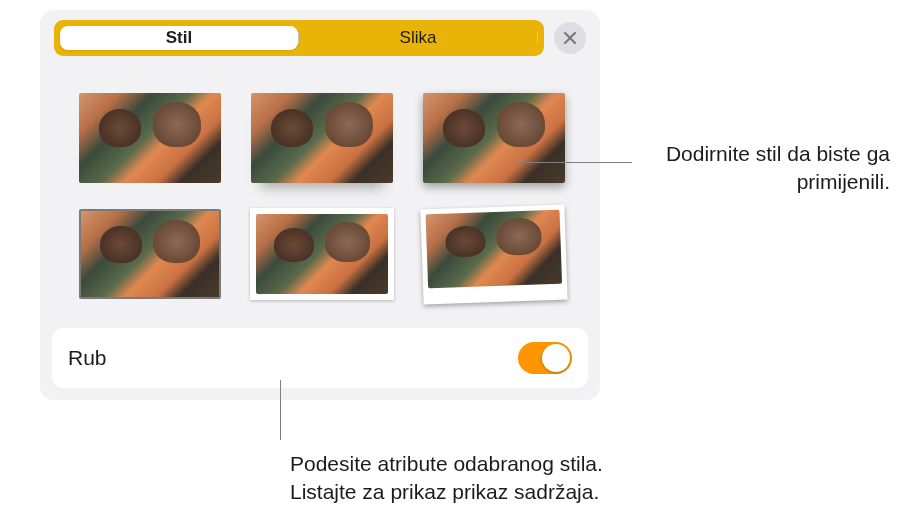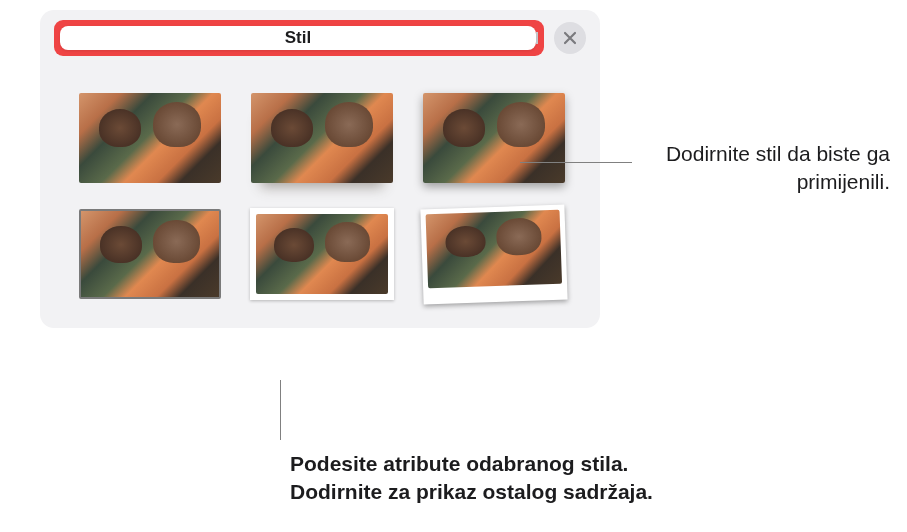--- a/index.html
+++ b/index.html
@@ -20,21 +20,21 @@
       overflow: hidden;
     }
     .header {
       display: flex;
       align-items: center;
       padding: 10px 14px 10px 14px;
       gap: 10px;
     }
     .segmented {
       display: flex;
-      background: #ef4444;
+      background: #eab308;
       border-radius: 9px;
       padding: 6px;
       flex: 1;
       height: 36px;
     }
     .seg-item {
       flex: 1;
       display: flex;
       align-items: center;
       justify-content: center;
@@ -158,38 +158,41 @@
       border-radius: 50%;
       box-shadow: 0 1px 3px rgba(0,0,0,0.3);
     }
     .callout {
       position: absolute;
       font-size: 21px;
       color: #1c1c1e;
       line-height: 1.35;
     }
     .callout-1 { left: 640px; top: 140px; width: 250px; text-align: right; }
-    .callout-2 { left: 290px; top: 450px; width: 400px; font-weight: bold; }
+    .callout-2 { left: 290px; top: 450px; width: 400px; }
     .leader {
       position: absolute;
       background: #808080;
     }
     .leader-1 { left: 520px; top: 162px; width: 112px; height: 1px; }
     .leader-2a { left: 280px; top: 380px; width: 1px; height: 60px; }
   </style>
 </head>
 <body>
 
 <div class="panel">
   <div class="header">
     <div class="segmented">
       <div class="seg-item selected">
         <span>Stil</span>
       </div>
       <div class="seg-divider"></div>
+      <div class="seg-item">
+        <span>Slika</span>
+      </div>
       <div class="seg-divider"></div>
     </div>
     <div class="close-btn">
       <svg viewBox="0 0 14 14">
         <path d="M2 2 L12 12 M12 2 L2 12" stroke="#7a7a7e" stroke-width="2.2" stroke-linecap="round" fill="none"></path>
       </svg>
     </div>
   </div>
 
   <div class="styles-grid">
@@ -210,22 +213,28 @@
         <div class="thumb-image"></div>
       </div>
     </div>
     <div class="style-thumb">
       <div class="thumb-polaroid">
         <div class="thumb-image"></div>
       </div>
     </div>
   </div>
 
+  <div class="section-row">
+    <div class="section-label">Rub</div>
+    <div class="toggle">
+      <div class="toggle-knob"></div>
+    </div>
+  </div>
 </div>
 
 <div class="leader leader-1"></div>
 <div class="callout callout-1">Dodirnite stil da biste ga primijenili.</div>
 
 <div class="leader leader-2a"></div>
 <div class="callout callout-2">
   <span>Podesite atribute odabranog stila.</span><br>
-  <span>Dodirnite za prikaz ostalog sadržaja.</span>
+  <span>Listajte za prikaz prikaz sadržaja.</span>
 </div>
 
 </body></html>

